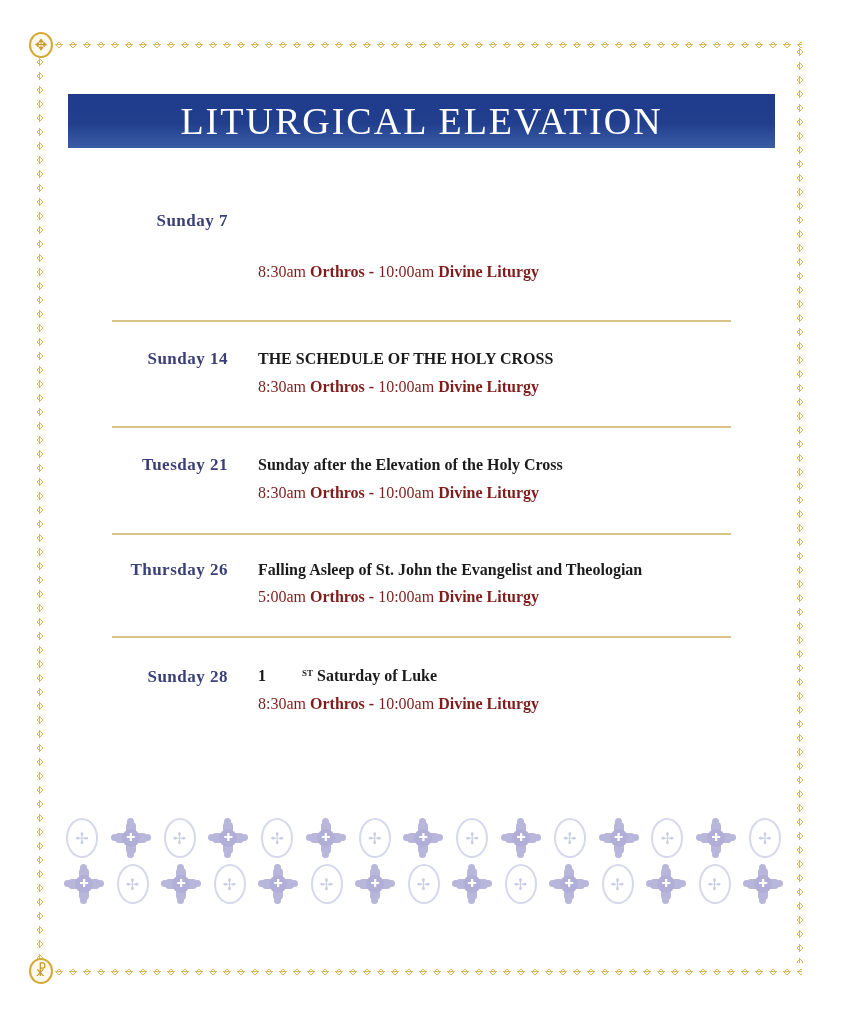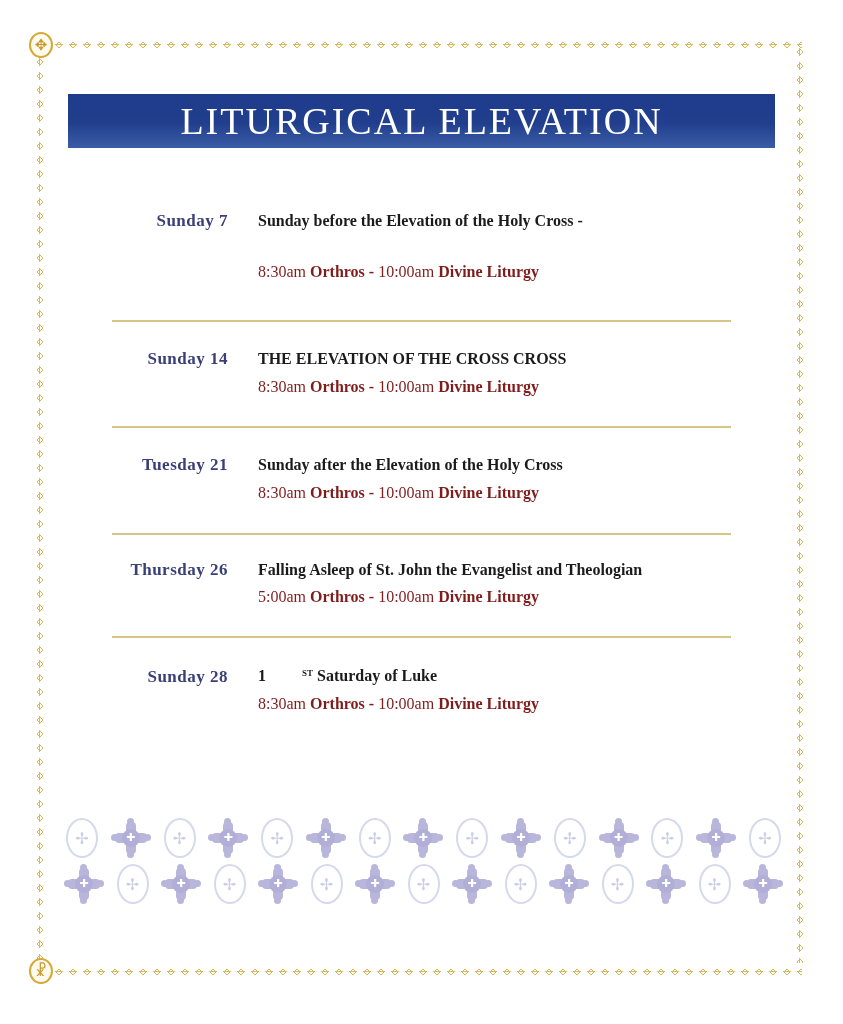--- a/index.html
+++ b/index.html
@@ -95,35 +95,34 @@
 <div class="medallion" style="left:29px; top:32px;">✥</div>
 <div class="medallion" style="left:29px; top:958px;">☧</div>
 
 <div class="banner">
   <span class="banner-title">LITURGICAL ELEVATION</span>
 </div>
 
 <div class="entry" style="top:208px;">
   <span class="day" style="top:3px;">Sunday 7</span>
   <div class="feast" style="top:0;">
-    <div>Sunday before the Elevation of the Holy Cross -</div>
   </div>
   <div class="times" style="top:55px;">
     <span>8:30am</span>
     <b>Orthros -</b>
     <span>10:00am</span>
     <b>Divine Liturgy</b>
   </div>
 </div>
 <div class="divider" style="top:320px;"></div>
 
 <div class="entry" style="top:346px;">
   <span class="day" style="top:3px;">Sunday 14</span>
   <div class="feast" style="top:0;">
-    <div>THE ELEVATION OF THE CROSS CROSS</div>
+    <div>THE SCHEDULE OF THE HOLY CROSS</div>
   </div>
   <div class="times" style="top:32px;">
     <span>8:30am</span>
     <b>Orthros -</b>
     <span>10:00am</span>
     <b>Divine Liturgy</b>
   </div>
 </div>
 <div class="divider" style="top:426px;"></div>
 

